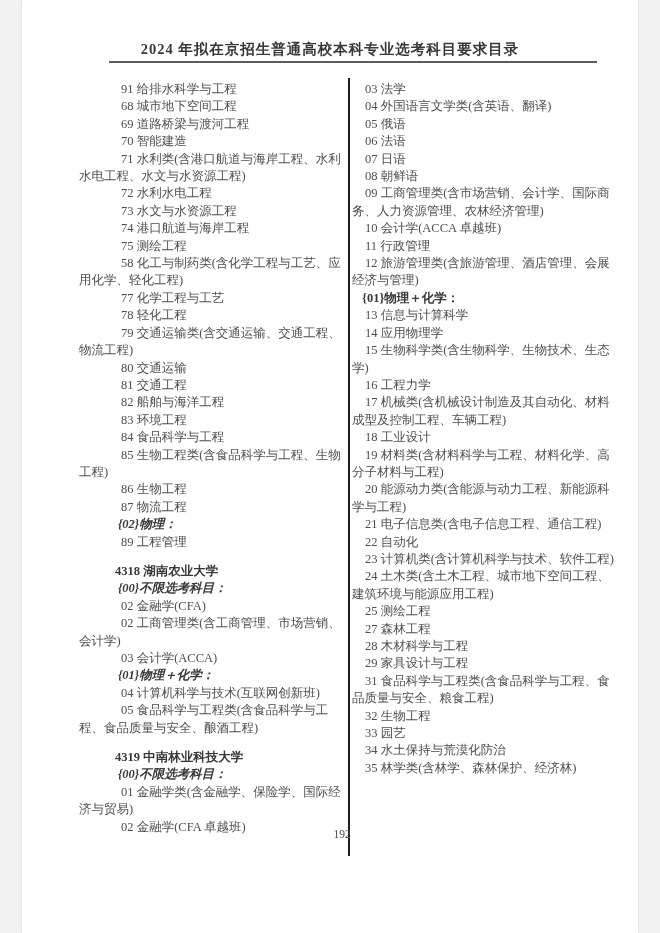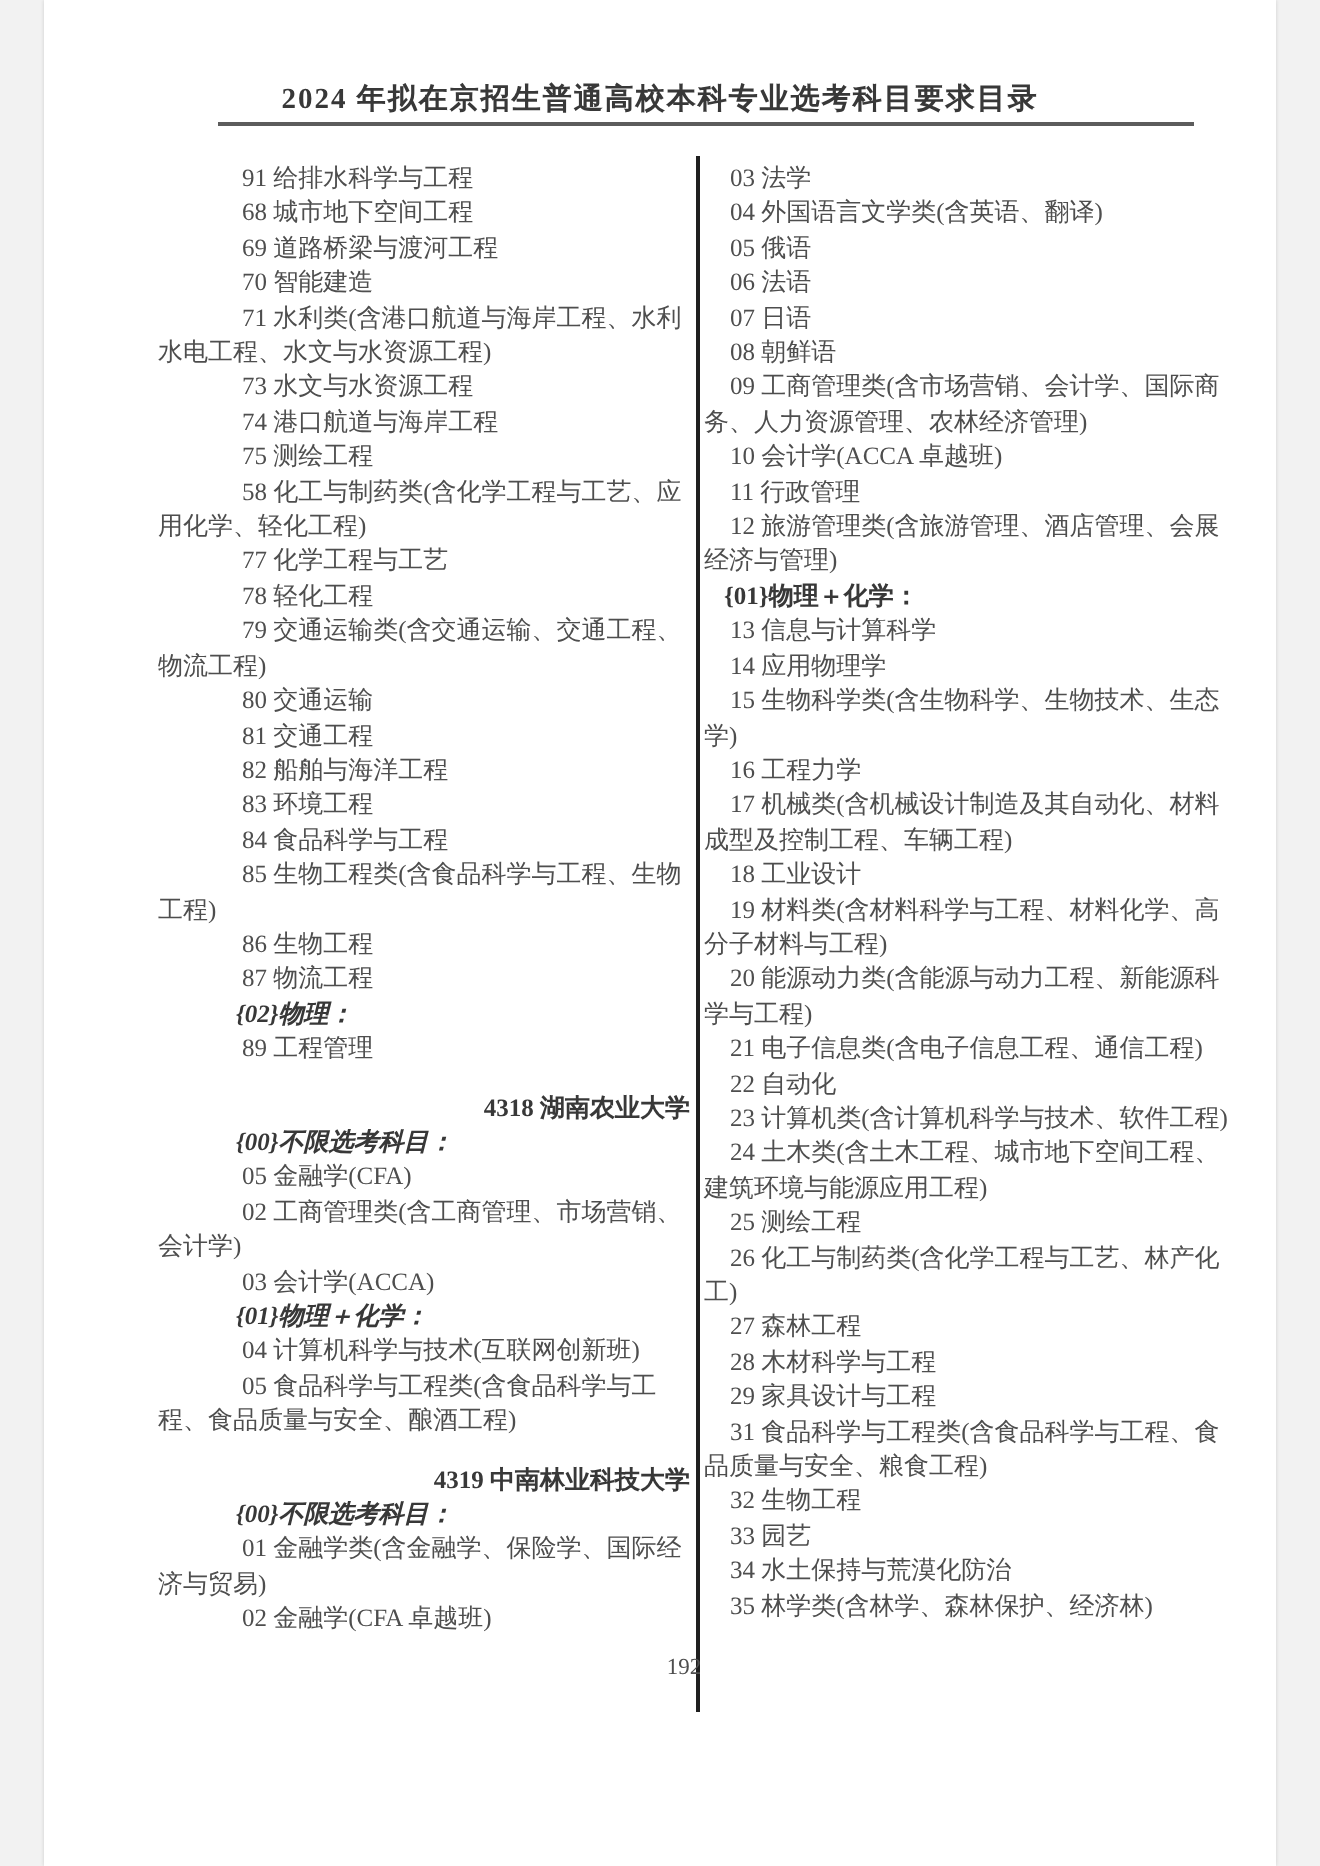--- a/index.html
+++ b/index.html
@@ -64,21 +64,20 @@
     font-weight: bold;
     color: var(--heading, #383838);
   }
   .column-left .entry.section { text-indent: 39px; font-style: italic; }
   .column-right .entry.section { text-indent: 10px; }
   .entry.university {
     font-weight: bold;
     color: var(--heading, #383838);
     margin-top: 12px;
     text-indent: 36px !important;
-    text-align: right;
   }
   .page-number {
     position: absolute;
     top: 828px;
     left: 0;
     width: 640px;
     text-align: center;
     font-size: 11.5px;
     color: var(--text, #4e4e4e);
   }
@@ -90,40 +89,41 @@
   <div class="doc-title">2024 年拟在京招生普通高校本科专业选考科目要求目录</div>
   <div class="title-rule"></div>
 
   <div class="content">
     <div class="column column-left" id="col-left">
         <p class="entry major">91 给排水科学与工程</p>
         <p class="entry major">68 城市地下空间工程</p>
         <p class="entry major">69 道路桥梁与渡河工程</p>
         <p class="entry major">70 智能建造</p>
         <p class="entry major">71 水利类(含港口航道与海岸工程、水利水电工程、水文与水资源工程)</p>
+        <p class="entry major">72 水利水电工程</p>
         <p class="entry major">73 水文与水资源工程</p>
         <p class="entry major">74 港口航道与海岸工程</p>
         <p class="entry major">75 测绘工程</p>
         <p class="entry major">58 化工与制药类(含化学工程与工艺、应用化学、轻化工程)</p>
         <p class="entry major">77 化学工程与工艺</p>
         <p class="entry major">78 轻化工程</p>
         <p class="entry major">79 交通运输类(含交通运输、交通工程、物流工程)</p>
         <p class="entry major">80 交通运输</p>
         <p class="entry major">81 交通工程</p>
         <p class="entry major">82 船舶与海洋工程</p>
         <p class="entry major">83 环境工程</p>
         <p class="entry major">84 食品科学与工程</p>
         <p class="entry major">85 生物工程类(含食品科学与工程、生物工程)</p>
         <p class="entry major">86 生物工程</p>
         <p class="entry major">87 物流工程</p>
         <p class="entry section">{02}物理：</p>
         <p class="entry major">89 工程管理</p>
         <p class="entry university">4318 湖南农业大学</p>
         <p class="entry section">{00}不限选考科目：</p>
-        <p class="entry major">05 金融学(CFA)</p>
+        <p class="entry major">02 金融学(CFA)</p>
         <p class="entry major">02 工商管理类(含工商管理、市场营销、会计学)</p>
         <p class="entry major">03 会计学(ACCA)</p>
         <p class="entry section">{01}物理＋化学：</p>
         <p class="entry major">04 计算机科学与技术(互联网创新班)</p>
         <p class="entry major">05 食品科学与工程类(含食品科学与工程、食品质量与安全、酿酒工程)</p>
         <p class="entry university">4319 中南林业科技大学</p>
         <p class="entry section">{00}不限选考科目：</p>
         <p class="entry major">01 金融学类(含金融学、保险学、国际经济与贸易)</p>
         <p class="entry major">02 金融学(CFA 卓越班)</p>
       </div>
@@ -146,21 +146,20 @@
         <p class="entry major">16 工程力学</p>
         <p class="entry major">17 机械类(含机械设计制造及其自动化、材料成型及控制工程、车辆工程)</p>
         <p class="entry major">18 工业设计</p>
         <p class="entry major">19 材料类(含材料科学与工程、材料化学、高分子材料与工程)</p>
         <p class="entry major">20 能源动力类(含能源与动力工程、新能源科学与工程)</p>
         <p class="entry major">21 电子信息类(含电子信息工程、通信工程)</p>
         <p class="entry major">22 自动化</p>
         <p class="entry major">23 计算机类(含计算机科学与技术、软件工程)</p>
         <p class="entry major">24 土木类(含土木工程、城市地下空间工程、建筑环境与能源应用工程)</p>
         <p class="entry major">25 测绘工程</p>
-        <p class="entry major">26 化工与制药类(含化学工程与工艺、林产化工)</p>
         <p class="entry major">27 森林工程</p>
         <p class="entry major">28 木材科学与工程</p>
         <p class="entry major">29 家具设计与工程</p>
         <p class="entry major">31 食品科学与工程类(含食品科学与工程、食品质量与安全、粮食工程)</p>
         <p class="entry major">32 生物工程</p>
         <p class="entry major">33 园艺</p>
         <p class="entry major">34 水土保持与荒漠化防治</p>
         <p class="entry major">35 林学类(含林学、森林保护、经济林)</p>
       </div>
   </div>

